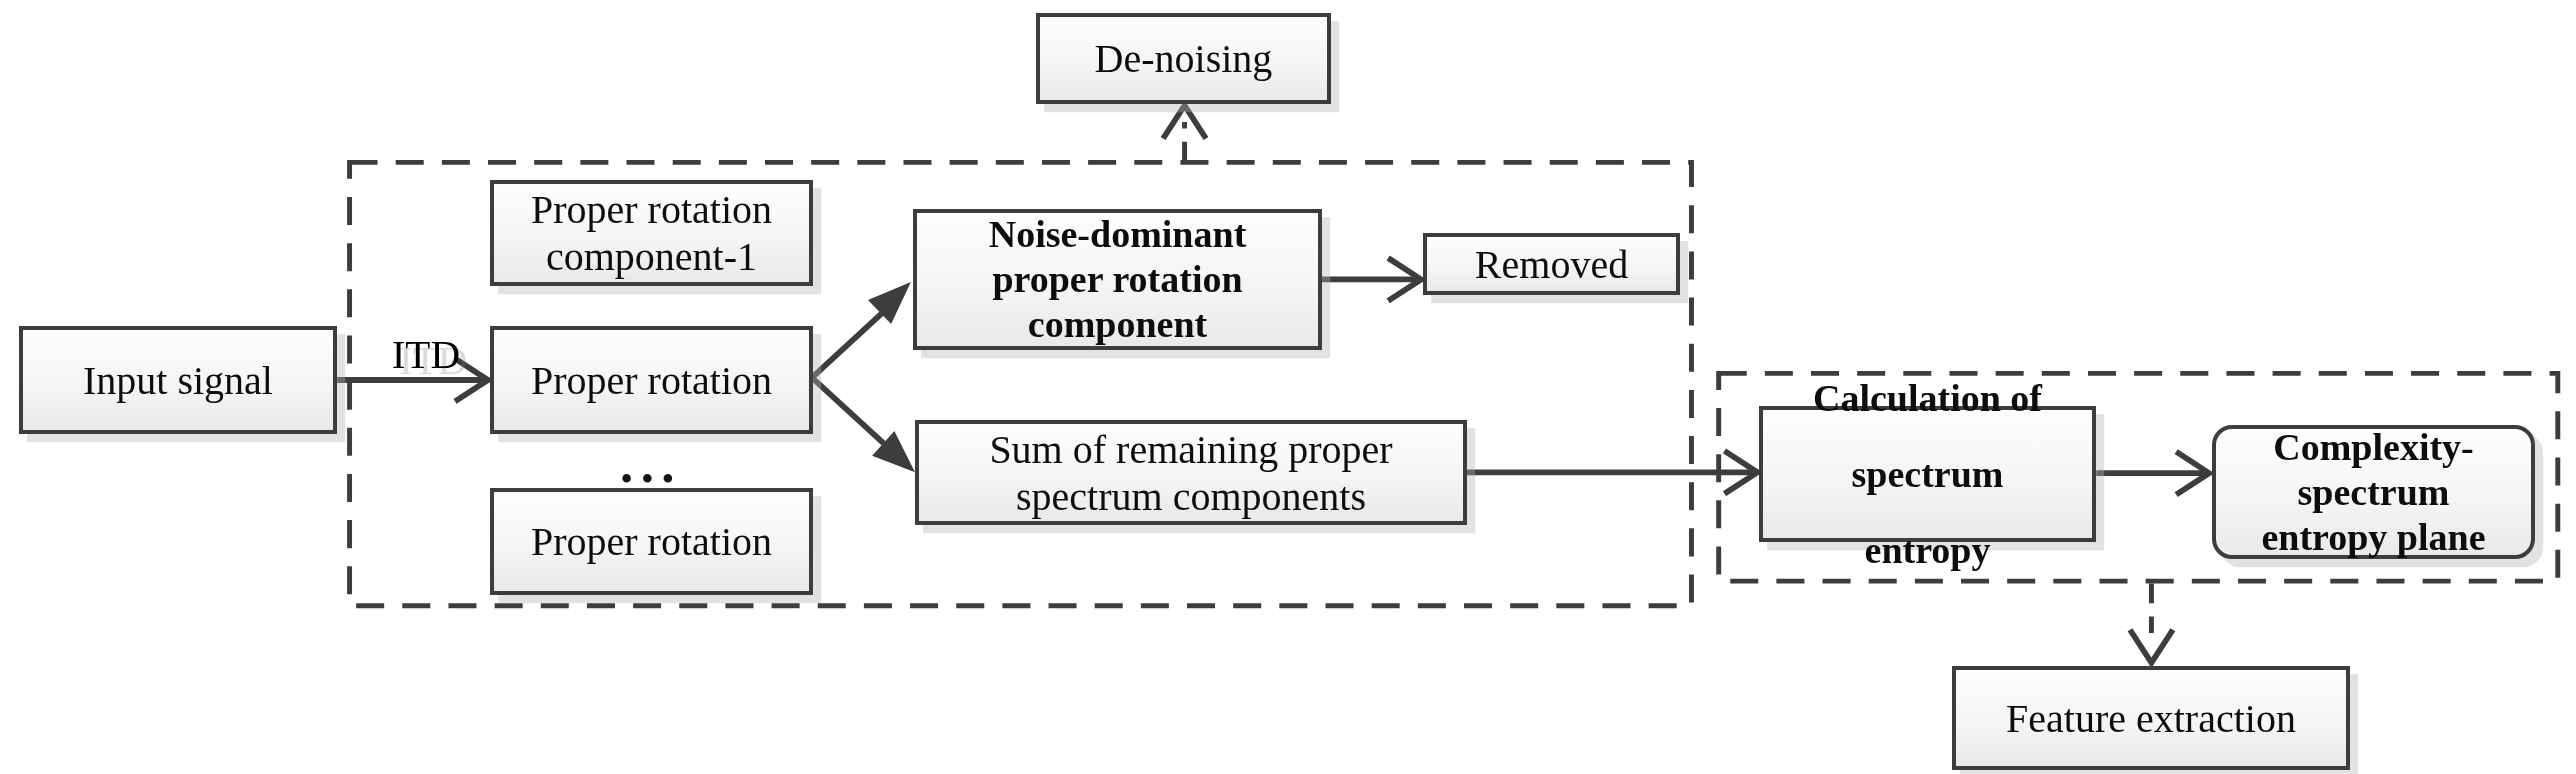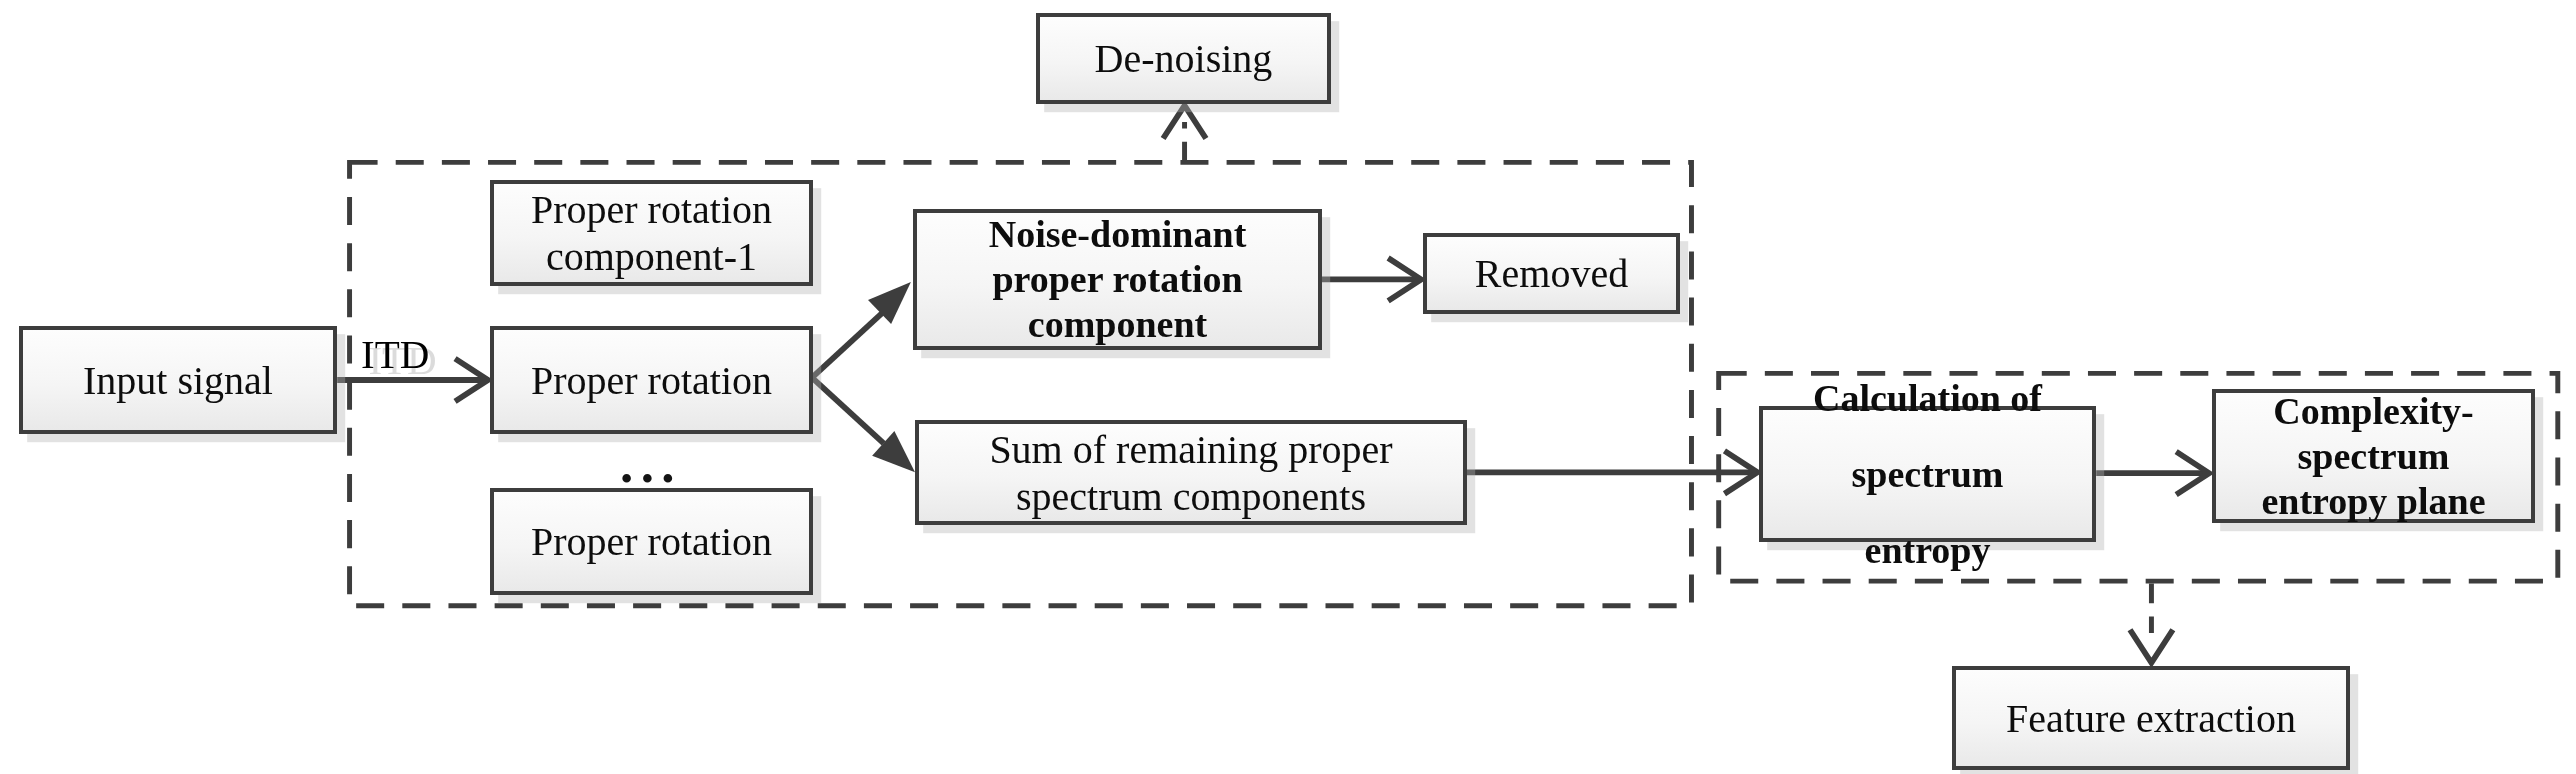--- a/index.html
+++ b/index.html
@@ -37,21 +37,21 @@
   }
   .box.small .line {
     font-size: 38px;
     line-height: 45px;
     font-weight: bold;
   }
   .float-label {
     position: absolute;
     font-size: 41px;
     color: #000000;
-    text-align: left;
+    text-align: right;
     text-shadow: 7.4px 5.8px 0 rgba(125,125,125,0.28);
   }
   .ellipsis {
     position: absolute;
     font-size: 53px;
     font-weight: bold;
     letter-spacing: 7.4px;
     color: #141414;
     text-align: center;
   }
@@ -114,36 +114,36 @@
   <div class="box" style="left:490px; top:488px; width:323px; height:107px;">
     <span class="line">Proper rotation</span>
   </div>
 
   <div class="box small" style="left:913px; top:209px; width:409px; height:141px;">
     <span class="line">Noise-dominant</span>
     <span class="line">proper rotation</span>
     <span class="line">component</span>
   </div>
 
-  <div class="box" style="left:1423px; top:233px; width:257px; height:81px;">
+  <div class="box" style="left:1423px; top:233px; width:257px; height:62px;">
     <span class="line">Removed</span>
   </div>
 
   <div class="box" style="left:915px; top:420px; width:552px; height:105px;">
     <span class="line">Sum of remaining proper</span>
     <span class="line">spectrum components</span>
   </div>
 
   <div class="box small" style="left:1759px; top:406px; width:337px; height:136px;gap:31px;">
     <span class="line">Calculation of</span>
     <span class="line">spectrum</span>
     <span class="line">entropy</span>
   </div>
 
-  <div class="box small" style="left:2212px; top:389px; width:323px; height:134px;">
+  <div class="box small" style="left:2212px; top:425px; width:323px; height:134px;border-radius:20px;">
     <span class="line">Complexity-</span>
     <span class="line">spectrum</span>
     <span class="line">entropy plane</span>
   </div>
 
   <div class="box" style="left:1952px; top:666px; width:398px; height:104px;">
     <span class="line">Feature extraction</span>
   </div>
 
   <div class="float-label" style="left:361px; top:330px; width:99px;">ITD</div>

